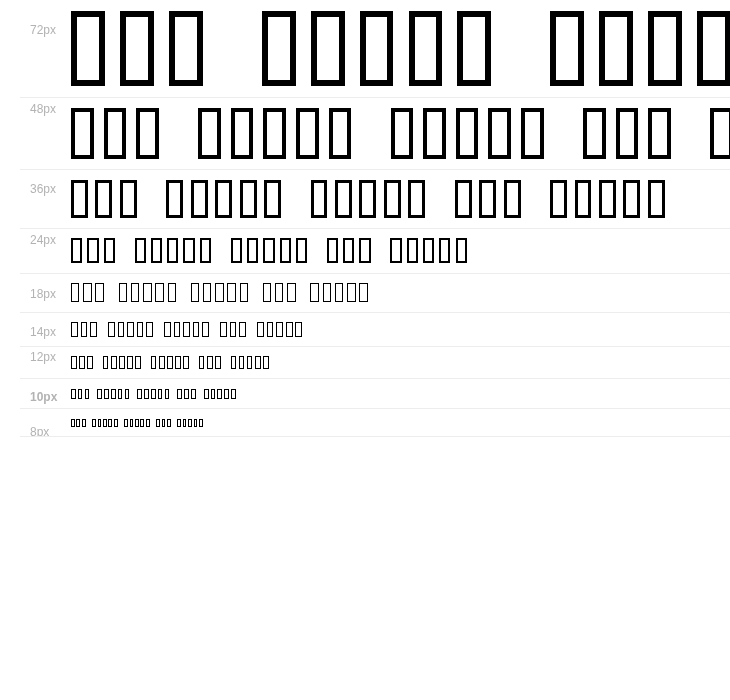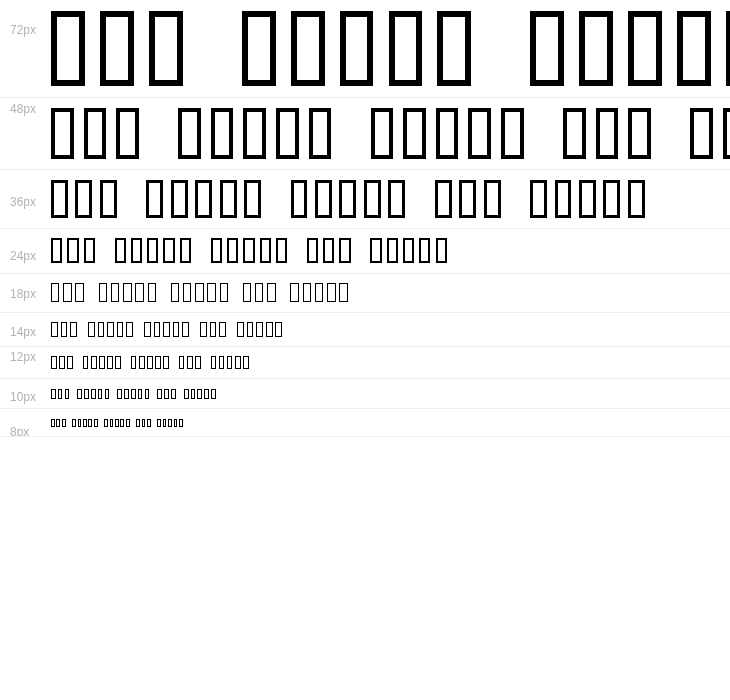--- a/index.html
+++ b/index.html
@@ -14,20 +14,21 @@
     font-family: "Liberation Sans", sans-serif;
   }
   #waterfall {
     width: 730px;
   }
   .row {
     position: relative;
     padding: 9px 0 9px 51px;
     border-bottom: 1px solid var(--divider-color, #ededed);
     overflow: hidden;
+    margin-left: 20px;
   }
   .size-label {
     position: absolute;
     left: 10px;
     font-size: 12px;
     line-height: 1;
     color: var(--label-color, #b3b3b3);
     white-space: nowrap;
   }
   .tofu-line {
@@ -110,21 +111,21 @@
           <span class="tofu"></span>
           <span class="tofu"></span>
         </span>
         <span class="word">
           <span class="tofu"></span>
           <span class="tofu"></span>
         </span>
       </div>
     </div>
     <div class="row" style="font-size: 36px;">
-      <span class="size-label" style="top: 26px;">36px</span>
+      <span class="size-label" style="top: 13px;">36px</span>
       <div class="tofu-line">
         <span class="word">
           <span class="tofu"></span>
           <span class="tofu"></span>
           <span class="tofu"></span>
         </span>
         <span class="word">
           <span class="tofu"></span>
           <span class="tofu"></span>
           <span class="tofu"></span>
@@ -146,21 +147,21 @@
         <span class="word">
           <span class="tofu"></span>
           <span class="tofu"></span>
           <span class="tofu"></span>
           <span class="tofu"></span>
           <span class="tofu"></span>
         </span>
       </div>
     </div>
     <div class="row" style="font-size: 24px;">
-      <span class="size-label" style="top: 21px;">24px</span>
+      <span class="size-label" style="top: 5px;">24px</span>
       <div class="tofu-line">
         <span class="word">
           <span class="tofu"></span>
           <span class="tofu"></span>
           <span class="tofu"></span>
         </span>
         <span class="word">
           <span class="tofu"></span>
           <span class="tofu"></span>
           <span class="tofu"></span>
@@ -289,21 +290,21 @@
         </span>
         <span class="word">
           <span class="tofu"></span>
           <span class="tofu"></span>
           <span class="tofu"></span>
           <span class="tofu"></span>
           <span class="tofu"></span>
         </span>
       </div>
     </div>
-    <div class="row" style="font-size: 10px;">
+    <div class="row" style="font-size: 10px; font-weight: bold;">
       <span class="size-label" style="top: 12px;">10px</span>
       <div class="tofu-line">
         <span class="word">
           <span class="tofu"></span>
           <span class="tofu"></span>
           <span class="tofu"></span>
         </span>
         <span class="word">
           <span class="tofu"></span>
           <span class="tofu"></span>

